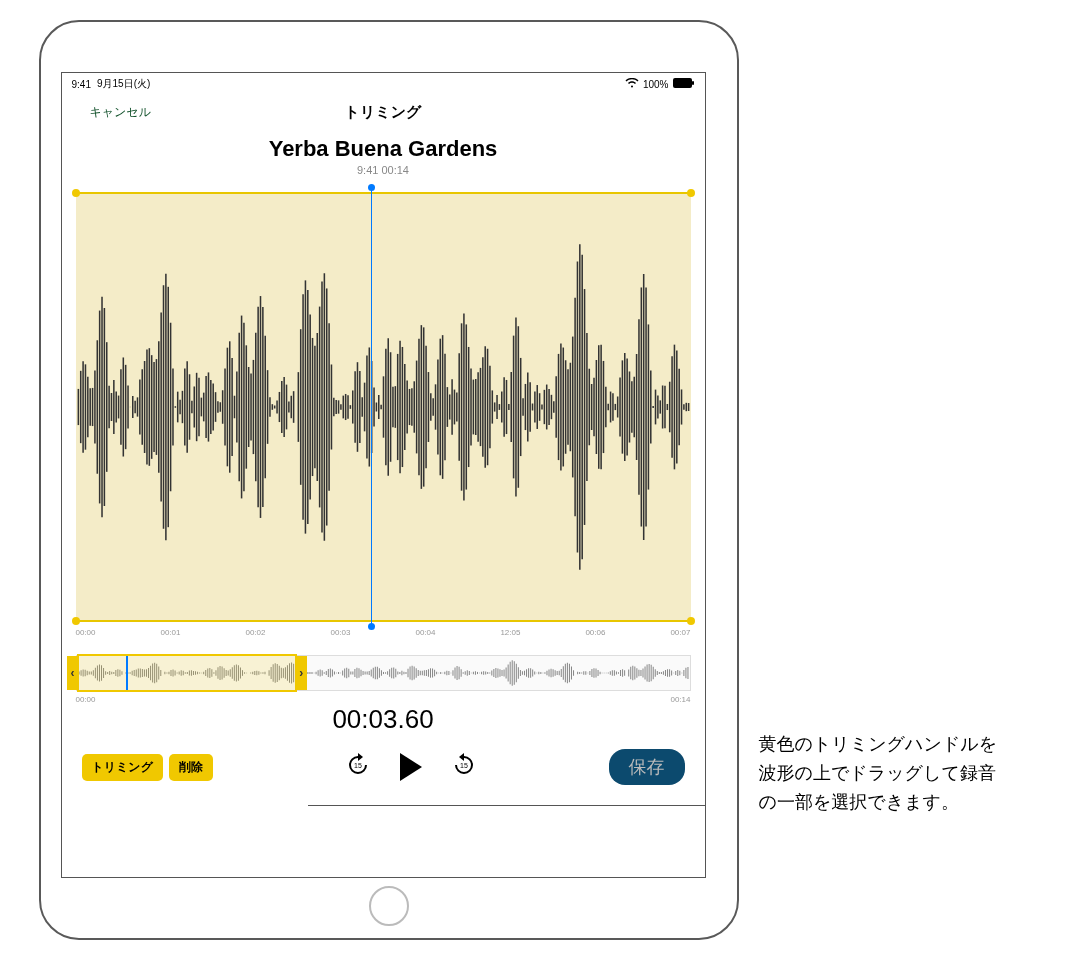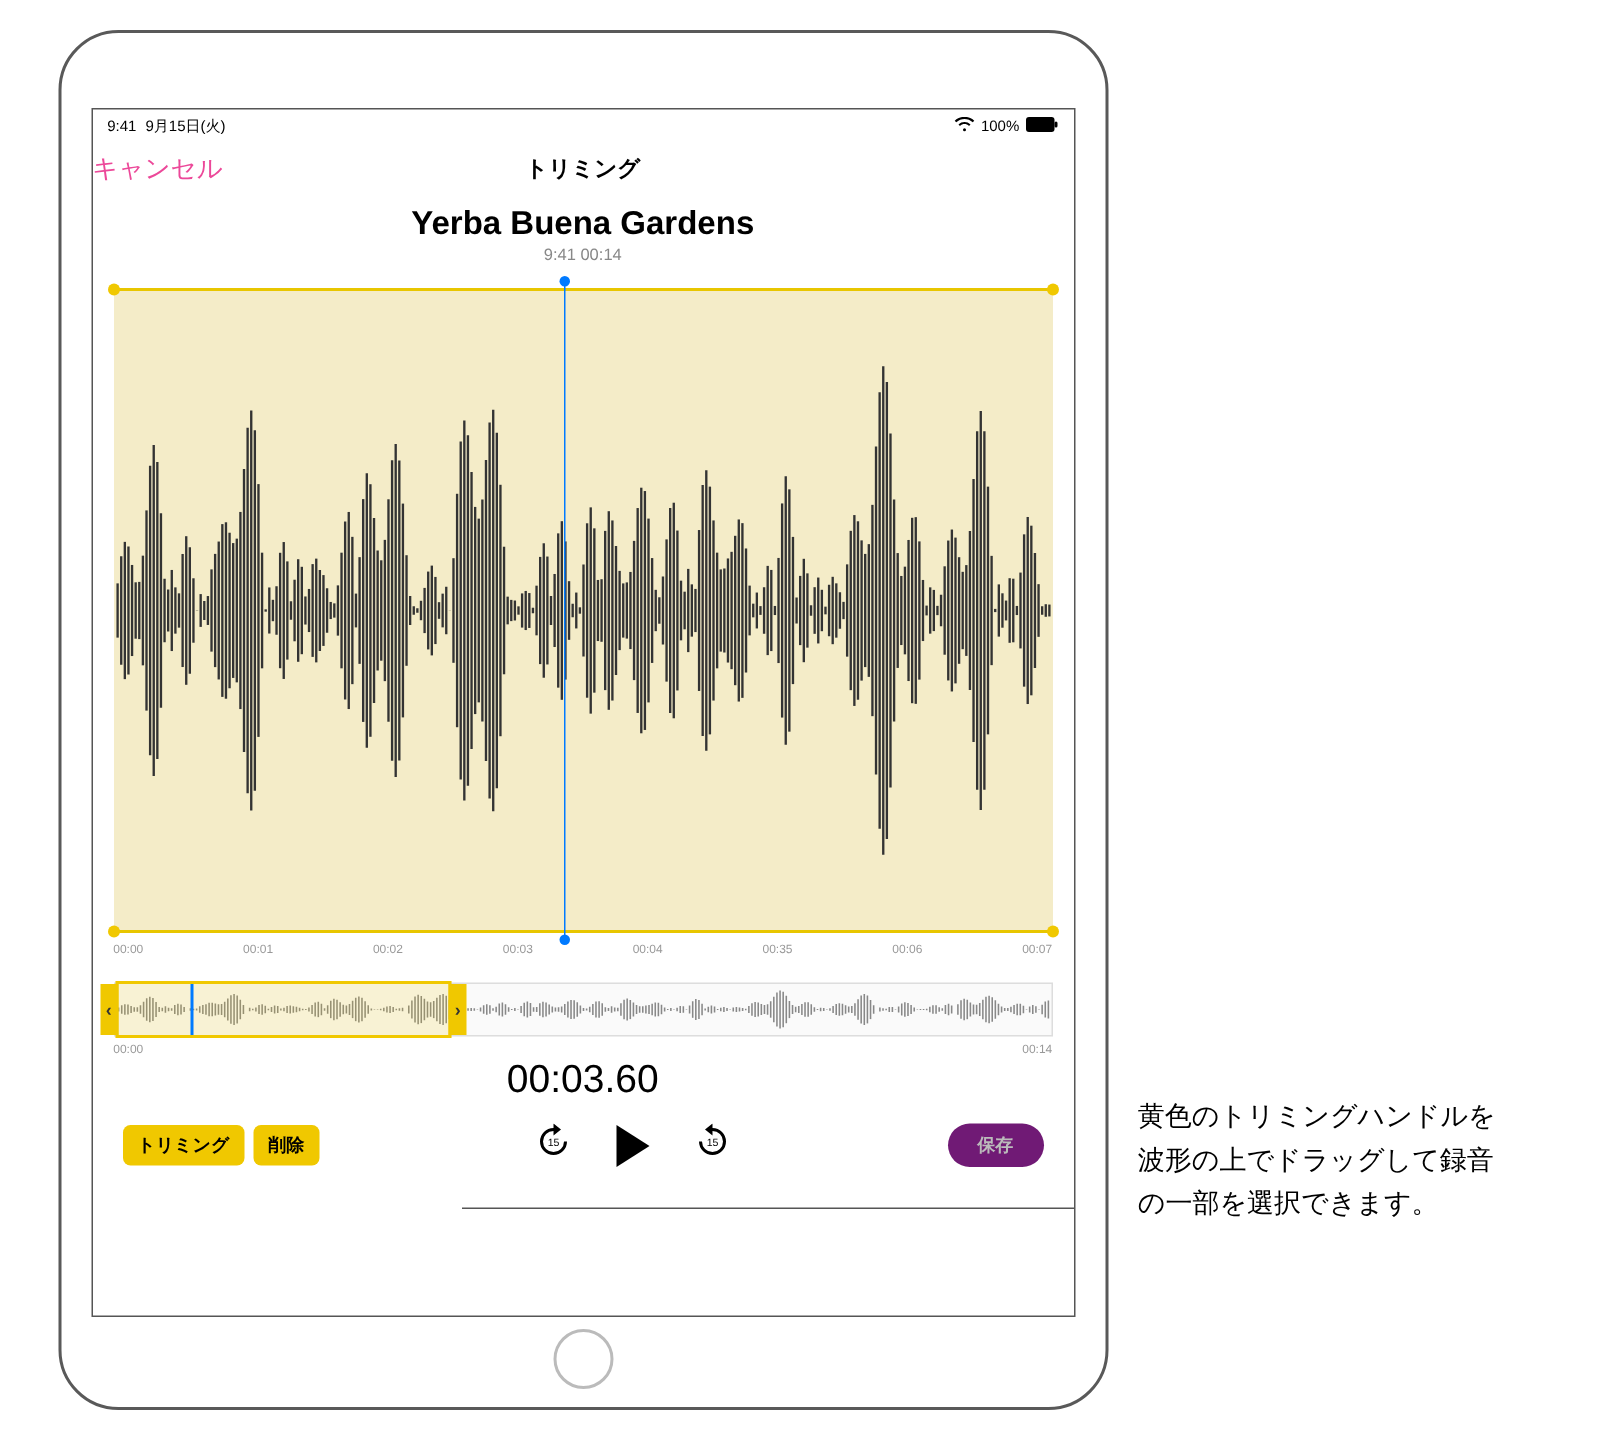--- a/index.html
+++ b/index.html
@@ -1,25 +1,25 @@
 <!DOCTYPE html>
 <html><head>
 <meta charset="utf-8">
 <style>
 *{margin:0;padding:0;box-sizing:border-box;}
 body{font-family:-apple-system,BlinkMacSystemFont,"Helvetica Neue",sans-serif;background:#fff;display:flex;align-items:flex-start;justify-content:center;padding:20px;}
 .container{display:flex;align-items:flex-start;gap:20px;}
-.ipad-frame{width:700px;height:920px;background:#fff;border:2px solid #595959;border-radius:40px;padding:50px 20px 60px 20px;position:relative;}
+.ipad-frame{width:700px;height:920px;background:#fff;border:2px solid #595959;border-radius:40px;padding:50px 31px 60px 20px;position:relative;}
 .home-button{position:absolute;bottom:12px;left:50%;transform:translateX(-50%);width:40px;height:40px;border:2px solid #bbb;border-radius:50%;}
 .screen{width:100%;height:100%;border:1px solid #555;background:#fff;position:relative;overflow:hidden;}
 .status-bar{display:flex;justify-content:space-between;align-items:center;padding:4px 10px;font-size:10px;}
 .status-left{display:flex;gap:6px;align-items:center;}
 .status-right{display:flex;gap:4px;align-items:center;text-align:center;}
 .nav-bar{display:flex;align-items:center;justify-content:center;position:relative;padding:8px 16px;}
-.cancel-btn{position:absolute;left:0;color:#ec4899;font-size:17px;}
+.cancel-btn{position:absolute;left:28px;color:#14532d;font-size:12px;}
 .nav-title{font-size:15px;font-weight:600;}
 .header{text-align:center;padding:6px 0 4px 0;}
 .rec-title{font-size:22px;font-weight:600;}
 .rec-sub{font-size:11px;color:#888;margin-top:2px;}
 .waveform-main{margin:12px 14px 0 14px;height:430px;position:relative;background:#f4ecc8;border-top:2px solid #e8c600;border-bottom:2px solid #e8c600;}
 .wf-handle{position:absolute;width:8px;height:8px;background:#f0c800;border-radius:50%;}
 .wf-handle.tl{top:-5px;left:-4px;}
 .wf-handle.tr{top:-5px;right:-4px;}
 .wf-handle.bl{bottom:-5px;left:-4px;}
 .wf-handle.br{bottom:-5px;right:-4px;}
@@ -37,21 +37,21 @@
 .trim-handle.right{right:-12px;}
 .trim-playhead{position:absolute;top:0;bottom:0;left:22%;width:2px;background:#007aff;}
 .overview-times{display:flex;justify-content:space-between;margin:4px 14px 0 14px;font-size:8px;color:#999;}
 .timer{text-align:center;font-size:26px;font-weight:400;font-variant-numeric:tabular-nums;}
 .controls{display:flex;align-items:center;justify-content:space-between;padding:14px 20px 0 20px;}
 .left-btns{display:flex;gap:6px;}
 .pill{background:#f0c800;border-radius:5px;padding:5px 10px;font-size:12px;font-weight:600;}
 .center-btns{display:flex;align-items:center;gap:30px;}
 .skip-icon{width:24px;height:24px;}
 .play-btn{width:0;height:0;border-left:22px solid #000;border-top:14px solid transparent;border-bottom:14px solid transparent;}
-.save-btn{background:#701a75;color:#bbb;border-radius:16px;padding:6px 20px;font-size:12px;font-weight:bold;}
+.save-btn{background:#0c4a6e;color:#bbb;border-radius:16px;padding:6px 20px;font-size:18px;}
 .callout{position:absolute;top:732px;left:246px;width:500px;height:1px;background:#555;}
 .callout-text{margin-top:710px;font-size:18px;line-height:1.6;width:280px;}
 </style>
 </head>
 <body>
 
 <div class="container">
   <div class="ipad-frame">
     <div class="screen">
 
@@ -360,21 +360,21 @@
         </svg>
         <div class="playhead"></div>
       </div>
 
       <div class="time-ticks">
         <span>00:00</span>
         <span>00:01</span>
         <span>00:02</span>
         <span>00:03</span>
         <span>00:04</span>
-        <span>00:35</span>
+        <span>12:05</span>
         <span>00:06</span>
         <span>00:07</span>
       </div>
 
       <div class="overview">
         <svg class="overview-wave" preserveAspectRatio="none" viewBox="0 0 600 36">
           <g id="wover" stroke="#888" stroke-width="1">
               <line x1="0" y1="18" x2="0" y2="18"></line>
               <line x1="2" y1="16.514062008977973" x2="2" y2="19.485937991022027"></line>
               <line x1="4" y1="15.028740442137554" x2="4" y2="20.971259557862446"></line>

